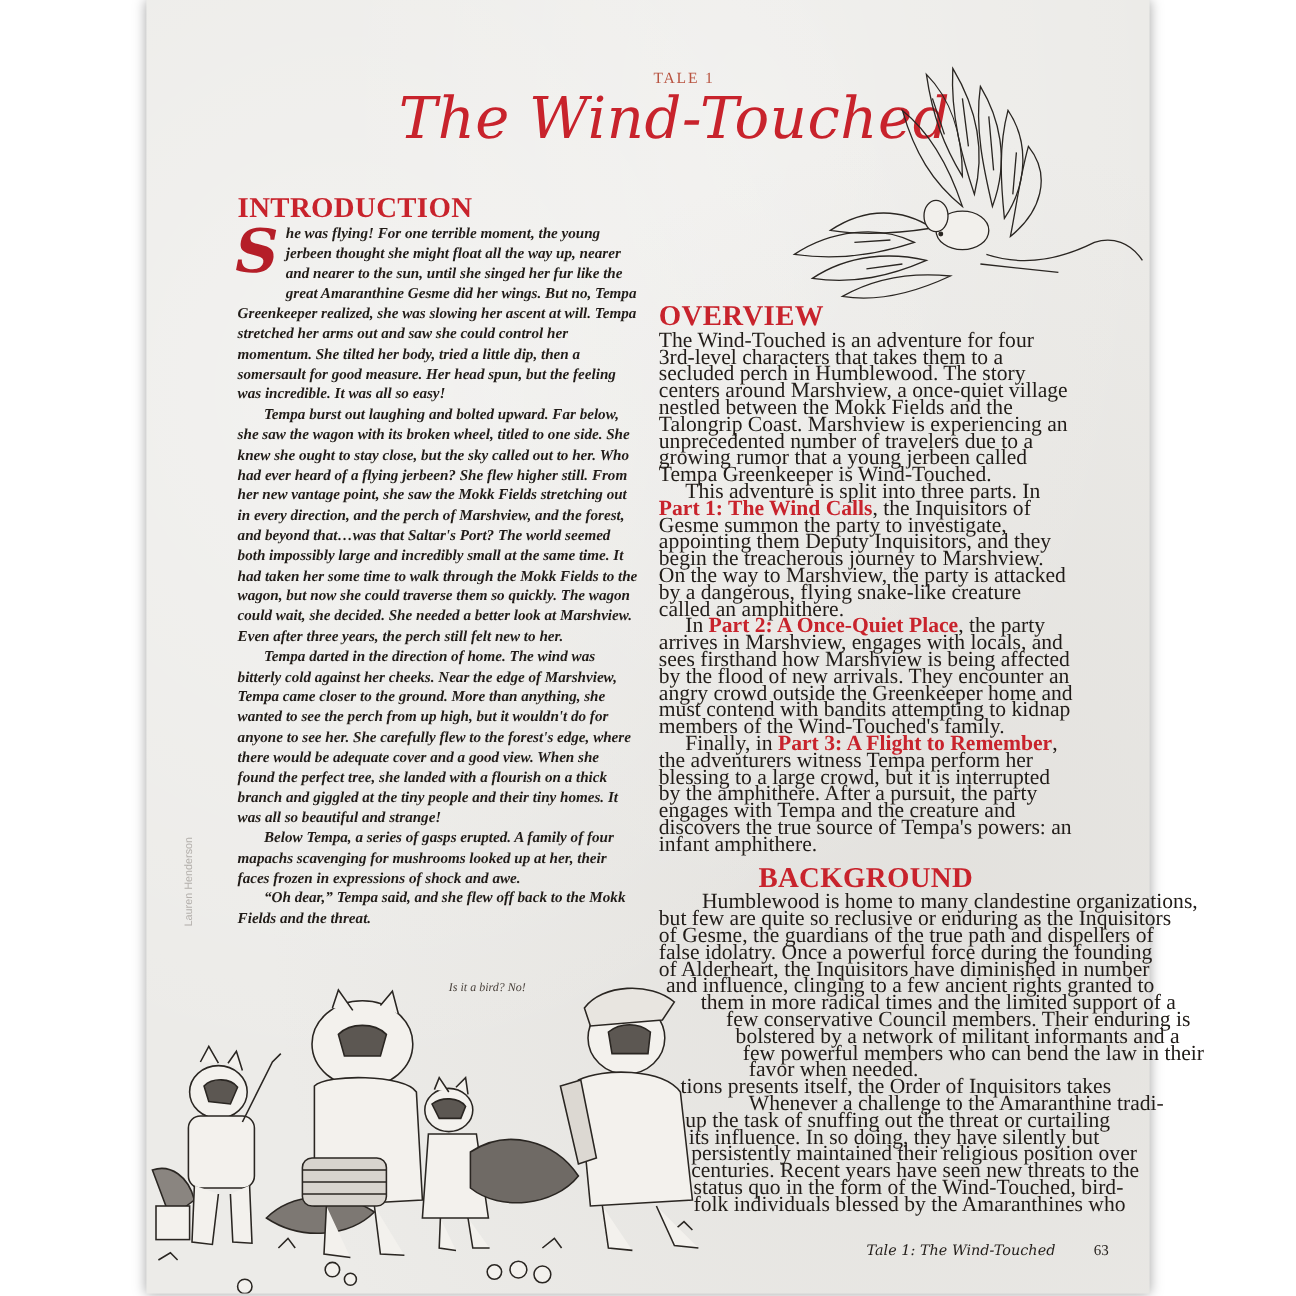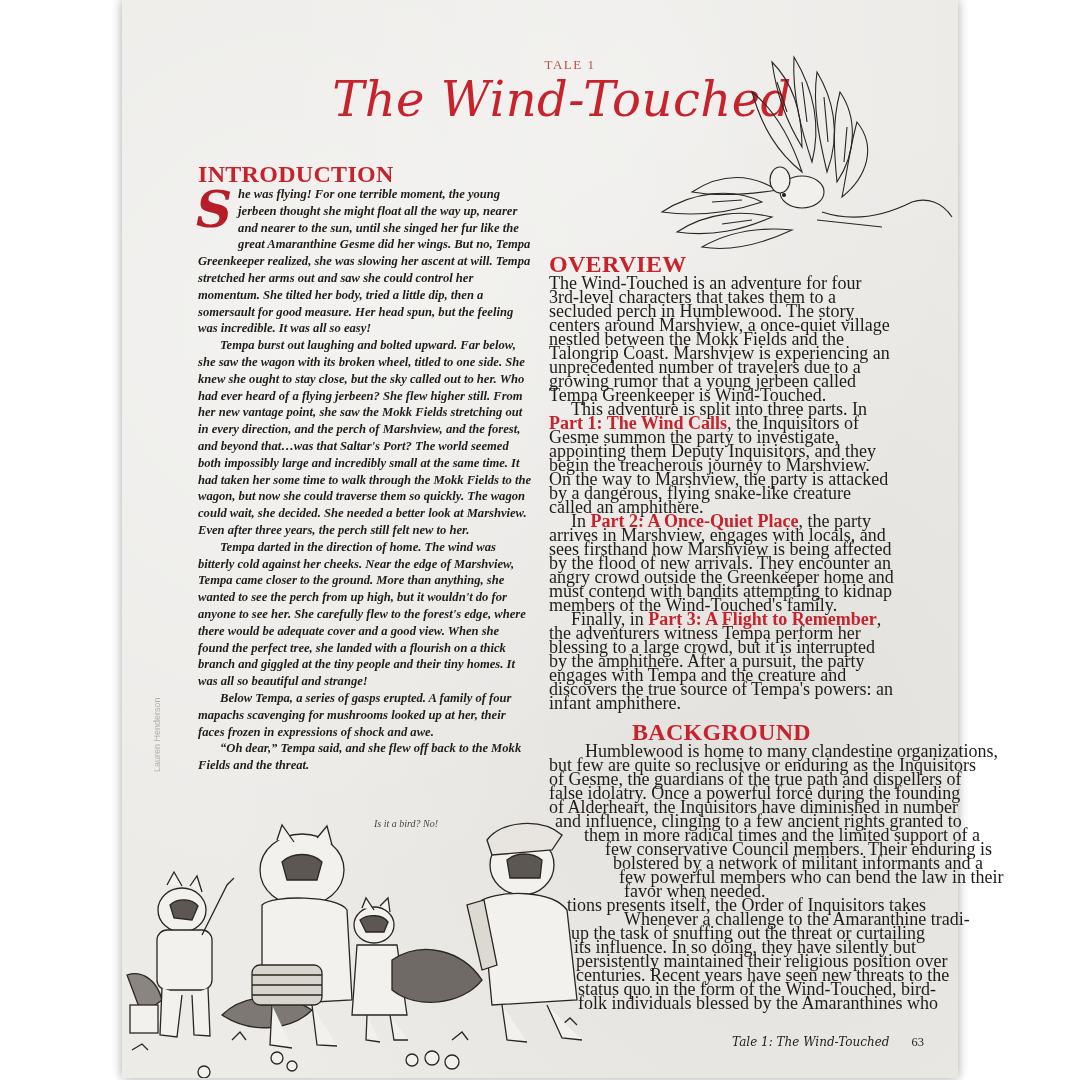--- a/index.html
+++ b/index.html
@@ -72,21 +72,21 @@
     font-family: "Liberation Sans", sans-serif; font-size: 9px; color: #b3afab; white-space: nowrap;
     top: 772px;
   }
   .caption {
     position: absolute; left: 252px; top: 818px; font-family: "Liberation Serif", serif;
     font-style: italic; font-size: 10px; color: #4a423c;
   }
 
   .footer {
     position: absolute; right: 34px; top: 1035px; font-size: 12.5px; color: #211c18;
-    display: flex; gap: 22px; align-items: baseline;
+    display: flex; gap: 32px; align-items: baseline;
   }
   .footer .ftitle { font-family: "DejaVu Serif", serif; font-style: italic; font-size: 12px; }
 </style>
 </head>
 <body>
 
 <div class="page">
 
   <div class="tale-label">TALE 1</div>
   <div class="title">The Wind-Touched</div>

